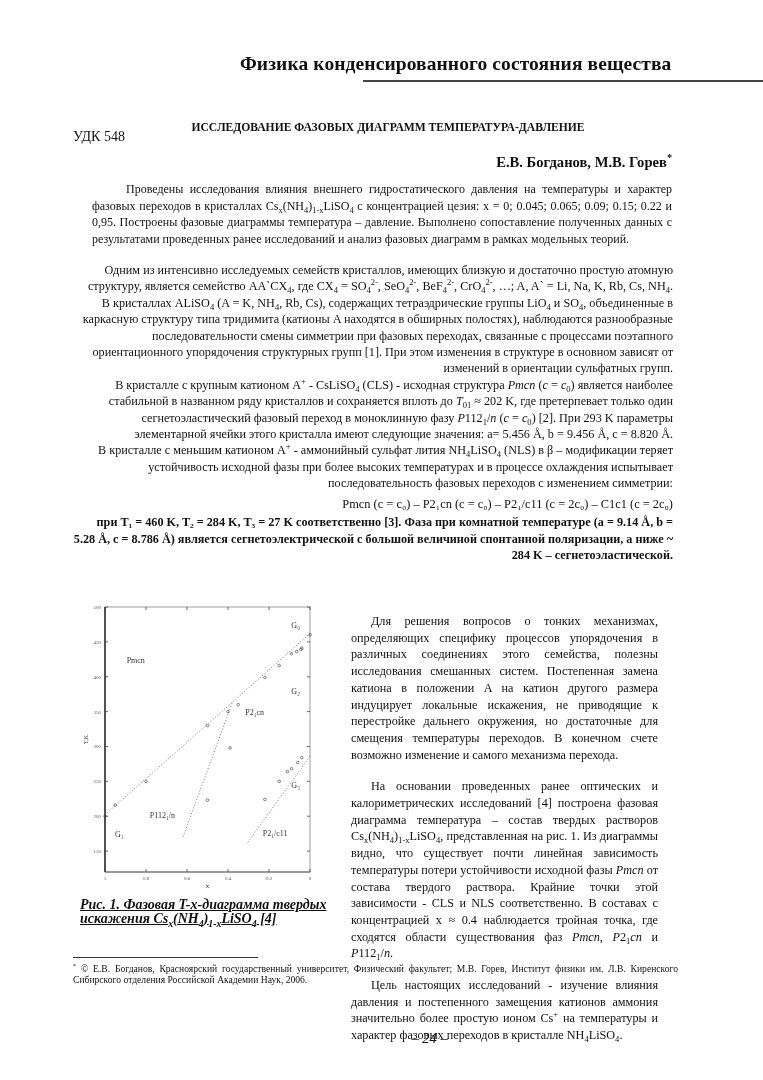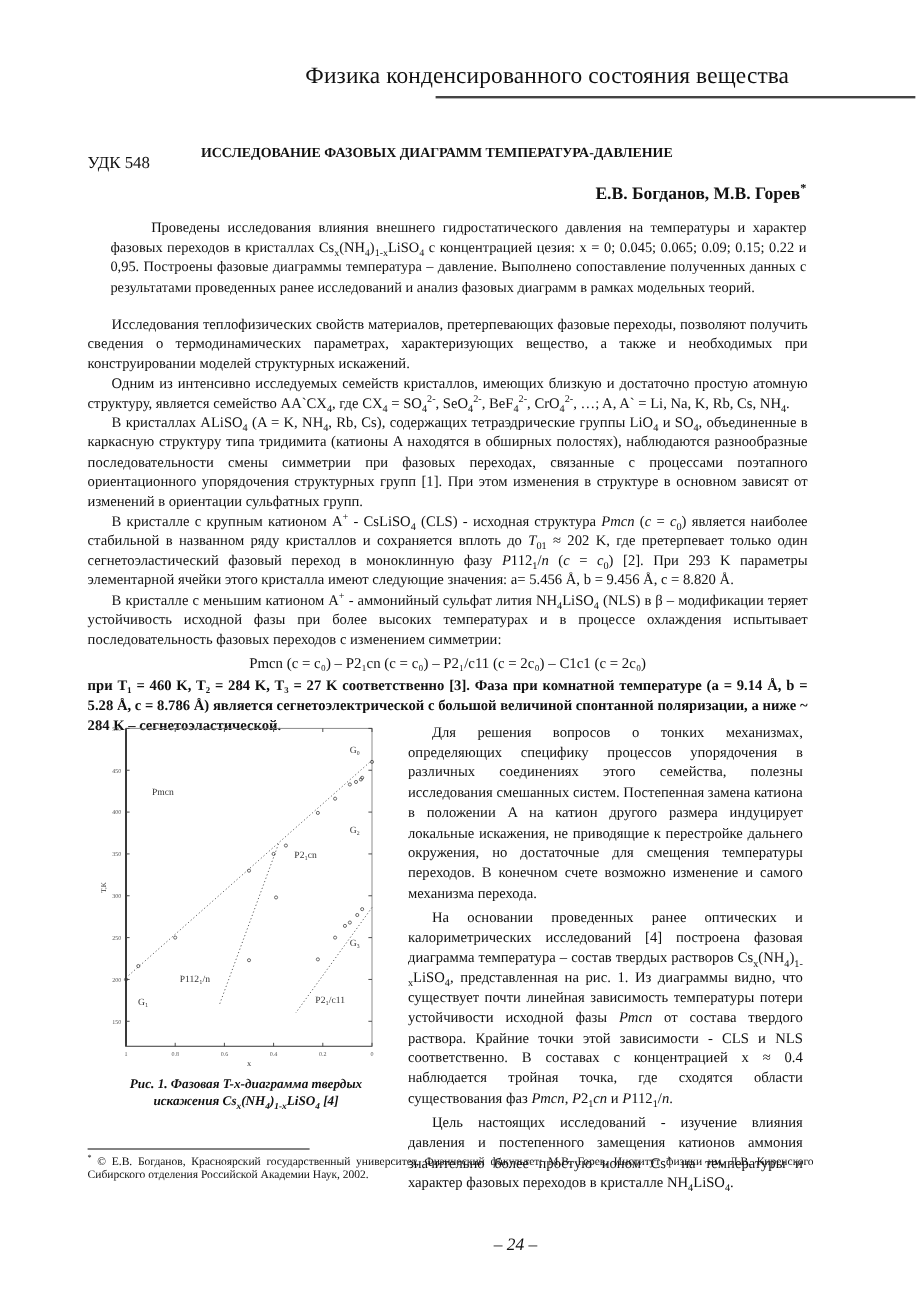--- a/index.html
+++ b/index.html
@@ -1,31 +1,31 @@
 <!DOCTYPE html>
 <html><head>
 <meta charset="utf-8">
 <style>
   html, body { margin: 0; padding: 0; background: #ffffff; }
   body { width: 763px; height: 1080px; position: relative; overflow: hidden; color: #111; font-family: "Liberation Serif", "DejaVu Serif", serif; }
   .abs { position: absolute; }
-  .journal { left: 240px; top: 53px; width: 432px; text-align: center; font-weight: normal; font-size: 19.5px; letter-spacing: 0.1px; }
+  .journal { left: 240px; top: 53px; width: 432px; text-align: left; font-weight: bold; font-size: 19.5px; letter-spacing: 0.1px; }
   .journal-rule { left: 363px; top: 80px; width: 400px; height: 2px; background: #444; }
   .udk { left: 73px; top: 91px; font-size: 14px; margin-top: 38px; }
-  .title { left: 84px; top: 121px; width: 560px; text-align: center; font-weight: bold; font-size: 11.6px; line-height: 14px; }
+  .title { left: 108px; top: 121px; width: 560px; text-align: center; font-weight: bold; font-size: 11.6px; line-height: 14px; }
   .authors { right: 91px; top: 154px; font-weight: bold; font-size: 14.6px; }
   .abstract { left: 92px; top: 181px; width: 580px; font-size: 12px; line-height: 16.6px; text-align: justify; text-indent: 34px; }
   .body { left: 73px; top: 262px; width: 600px; font-size: 12.2px; line-height: 16.4px; text-align: justify; }
-  .body p { margin: 0; text-indent: 20px; }
+  .body p { margin: 0; text-indent: 20px; text-align: right; }
   .formula { text-align: center; text-indent: 0 !important; margin: 4px 0 2px 0 !important; font-size: 12.4px; }
   .noindent { text-indent: 0 !important; font-weight: bold; }
   .rightcol { left: 336px; top: 598px; width: 337px; font-size: 12.2px; line-height: 16.7px; text-align: justify; }
-  .rightcol p { margin: 4px; text-indent: 20px; }
+  .rightcol p { margin: 15px; text-indent: 20px; }
   .chart { left: 80px; top: 600px; width: 250px; height: 290px; }
-  .caption { left: 80px; top: 898px; width: 250px; text-align: center; font-weight: bold; font-style: italic; font-size: 11px; line-height: 13.6px; }
+  .caption { left: 80px; top: 898px; width: 250px; font-weight: bold; font-style: italic; font-size: 14px; line-height: 13.6px; text-decoration: underline; }
   .fn-rule { left: 73px; top: 957px; width: 185px; height: 1px; background: #333; }
   .footnote { left: 73px; top: 963px; width: 605px; font-size: 9.6px; line-height 12.5px; text-align: justify; }
   .pagenum { left: 0; width: 763px; top: 1030px; text-align: center; font-style: italic; font-size: 14.5px; margin-left: 48px; }
   i { font-style: italic; }
   sub, sup { font-size: 70%; line-height: 0; }
   svg text { font-family: "Liberation Serif", serif; }
 </style>
 </head>
 <body>
 
@@ -36,21 +36,20 @@
 
 <div class="abs title">
   <div>ИССЛЕДОВАНИЕ ФАЗОВЫХ ДИАГРАММ ТЕМПЕРАТУРА-ДАВЛЕНИЕ</div>
 </div>
 
 <div class="abs authors"><span>Е.В. Богданов, М.В. Горев</span><sup>*</sup></div>
 
 <div class="abs abstract"><span>Проведены исследования влияния внешнего гидростатического давления на температуры и характер фазовых переходов в кристаллах Cs</span><sub>x</sub>(NH<sub>4</sub>)<sub>1-x</sub>LiSO<sub>4</sub><span> с концентрацией цезия: x = 0; 0.045; 0.065; 0.09; 0.15; 0.22 и 0,95. Построены фазовые диаграммы температура – давление. Выполнено сопоставление полученных данных с результатами проведенных ранее исследований и анализ фазовых диаграмм в рамках модельных теорий.</span></div>
 
 <div class="abs body">
-  <p>Исследования теплофизических свойств материалов, претерпевающих фазовые переходы, позволяют получить сведения о термодинамических параметрах, характеризующих вещество, а также и необходимых при конструировании моделей структурных искажений.</p>
   <p><span>Одним из интенсивно исследуемых семейств кристаллов, имеющих близкую и достаточно простую атомную структуру, является семейство AA`CX</span><sub>4</sub><span>, где CX</span><sub>4</sub><span> = SO</span><sub>4</sub><sup>2-</sup><span>, SeO</span><sub>4</sub><sup>2-</sup><span>, BeF</span><sub>4</sub><sup>2-</sup><span>, CrO</span><sub>4</sub><sup>2-</sup><span>, …; A, A` = Li, Na, K, Rb, Cs, NH</span><sub>4</sub><span>.</span></p>
   <p><span>В кристаллах ALiSO</span><sub>4</sub><span> (A = K, NH</span><sub>4</sub><span>, Rb, Cs), содержащих тетраэдрические группы LiO</span><sub>4</sub><span> и SO</span><sub>4</sub><span>, объединенные в каркасную структуру типа тридимита (катионы A находятся в обширных полостях), наблюдаются разнообразные последовательности смены симметрии при фазовых переходах, связанные с процессами поэтапного ориентационного упорядочения структурных групп [1]. При этом изменения в структуре в основном зависят от изменений в ориентации сульфатных групп.</span></p>
   <p><span>В кристалле с крупным катионом A</span><sup>+</sup><span> - CsLiSO</span><sub>4</sub><span> (CLS) - исходная структура </span><i>Pmcn</i> (<i>c</i> = <i>c</i><sub>0</sub>)<span> является наиболее стабильной в названном ряду кристаллов и сохраняется вплоть до </span><i>T</i><sub>01</sub><span> ≈ 202 K, где претерпевает только один сегнетоэластический фазовый переход в моноклинную фазу </span><i>P</i>112<sub>1</sub>/<i>n</i> (<i>c</i> = <i>c</i><sub>0</sub>)<span> [2]. При 293 K параметры элементарной ячейки этого кристалла имеют следующие значения: a= 5.456 Å, b = 9.456 Å, c = 8.820 Å.</span></p>
   <p><span>В кристалле с меньшим катионом A</span><sup>+</sup><span> - аммонийный сульфат лития NH</span><sub>4</sub><span>LiSO</span><sub>4</sub><span> (NLS) в β – модификации теряет устойчивость исходной фазы при более высоких температурах и в процессе охлаждения испытывает последовательность фазовых переходов с изменением симметрии:</span></p>
   <p class="formula">Pmcn (c = c₀) – P2₁cn (c = c₀) – P2₁/c11 (c = 2c₀) – C1c1 (c = 2c₀)</p>
   <p class="noindent">при T₁ = 460 K, T₂ = 284 K, T₃ = 27 K соответственно [3]. Фаза при комнатной температуре (a = 9.14 Å, b = 5.28 Å, c = 8.786 Å) является сегнетоэлектрической с большой величиной спонтанной поляризации, а ниже ~ 284 K – сегнетоэластической.</p>
 </div>
 
 <div class="abs chart">
   <svg id="chart-svg" width="250" height="290" viewBox="0 0 250 290">
@@ -149,15 +148,15 @@
   <div><span>искажения Cs</span><sub>x</sub>(NH<sub>4</sub>)<sub>1-x</sub>LiSO<sub>4</sub> [4]</div>
 </div>
 
 <div class="abs rightcol">
   <p>Для решения вопросов о тонких механизмах, определяющих специфику процессов упорядочения в различных соединениях этого семейства, полезны исследования смешанных систем. Постепенная замена катиона в положении A на катион другого размера индуцирует локальные искажения, не приводящие к перестройке дальнего окружения, но достаточные для смещения температуры переходов. В конечном счете возможно изменение и самого механизма перехода.</p>
   <p><span>На основании проведенных ранее оптических и калориметрических исследований [4] построена фазовая диаграмма температура – состав твердых растворов Cs</span><sub>x</sub>(NH<sub>4</sub>)<sub>1-x</sub><span>LiSO</span><sub>4</sub><span>, представленная на рис. 1. Из диаграммы видно, что существует почти линейная зависимость температуры потери устойчивости исходной фазы </span><i>Pmcn</i><span> от состава твердого раствора. Крайние точки этой зависимости - CLS и NLS соответственно. В составах с концентрацией x ≈ 0.4 наблюдается тройная точка, где сходятся области существования фаз </span><i>Pmcn</i>, <i>P</i>2<sub>1</sub><i>cn</i> и <i>P</i>112<sub>1</sub>/<i>n</i><span>.</span></p>
   <p><span>Цель настоящих исследований - изучение влияния давления и постепенного замещения катионов аммония значительно более простую ионом Cs</span><sup>+</sup><span> на температуры и характер фазовых переходов в кристалле NH</span><sub>4</sub><span>LiSO</span><sub>4</sub><span>.</span></p>
 </div>
 
 <div class="abs fn-rule"></div>
-<div class="abs footnote"><sup>*</sup> <span>© Е.В. Богданов, Красноярский государственный университет, Физический факультет; М.В. Горев, Институт физики им. Л.В. Киренского Сибирского отделения Российской Академии Наук, 2002.</span></div>
+<div class="abs footnote"><sup>*</sup> <span>© Е.В. Богданов, Красноярский государственный университет, Физический факультет; М.В. Горев, Институт физики им. Л.В. Киренского Сибирского отделения Российской Академии Наук, 2006.</span></div>
 
 <div class="abs pagenum">– 24 –</div>
 
 </body></html>

